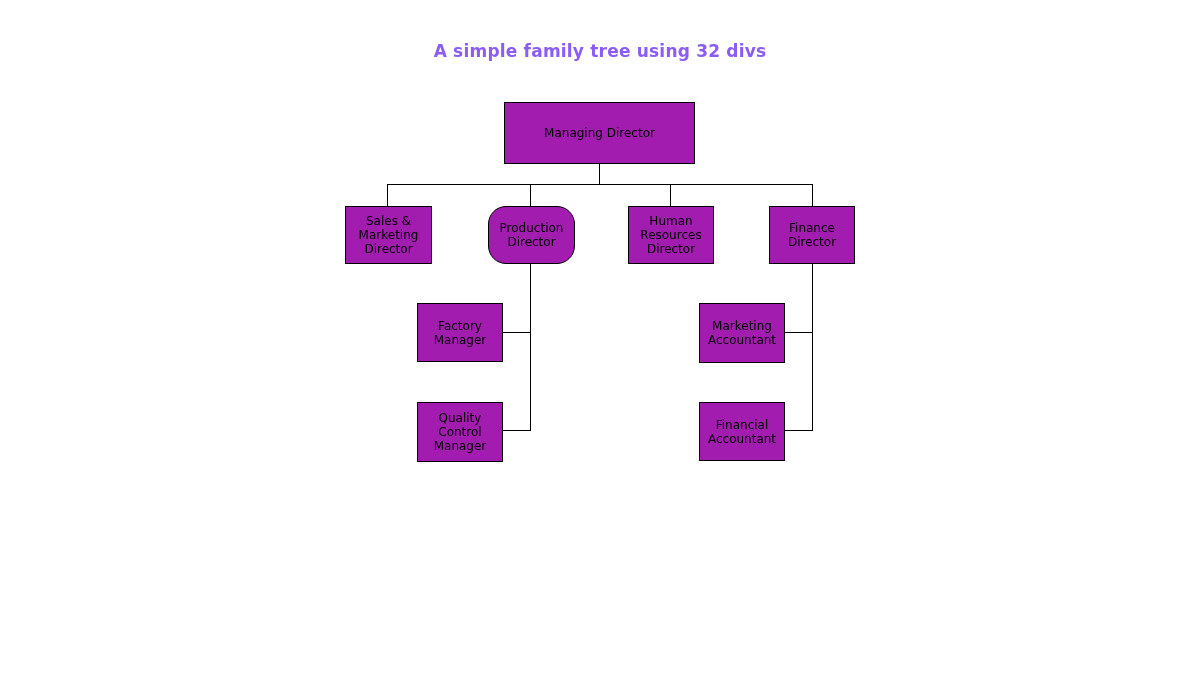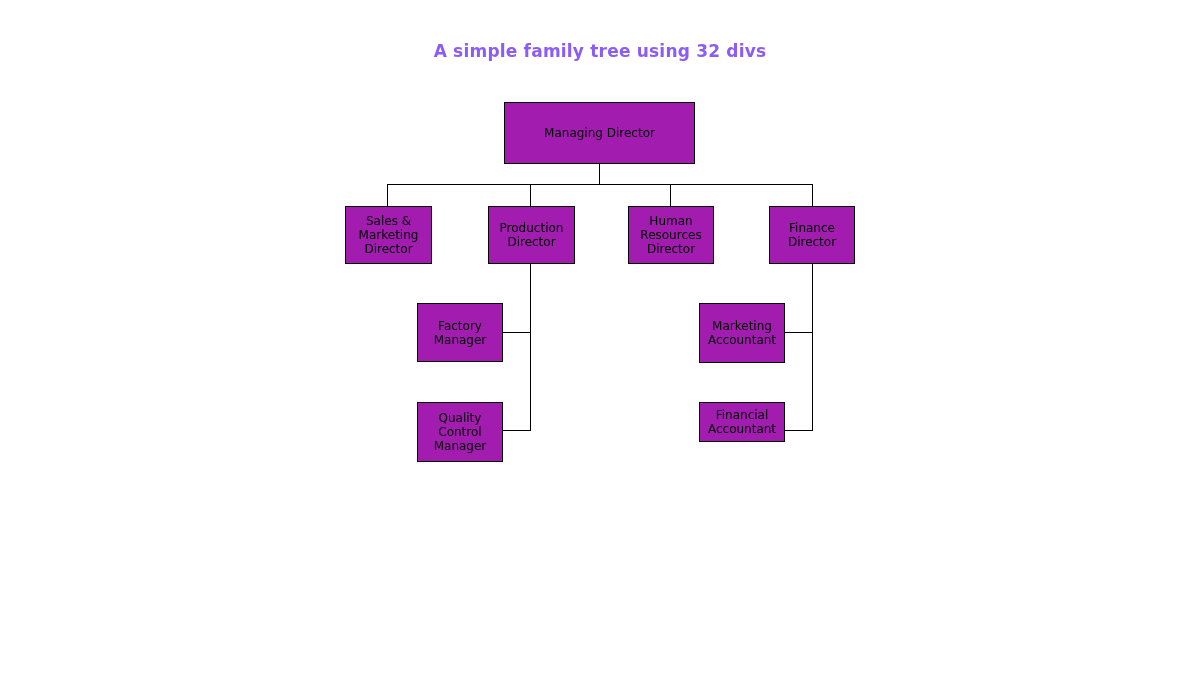--- a/index.html
+++ b/index.html
@@ -40,27 +40,27 @@
     justify-content: center;
     padding: 2px 4px;
   }
   .line {
     position: absolute;
     background: #000000;
   }
   
   #n-managing   { left: 504px; top: 102px; width: 191px; height: 62px; }
   #n-sales      { left: 345px; top: 206px; width: 87px;  height: 58px; }
-  #n-production { left: 488px; top: 206px; width: 87px;  height: 58px; }
+  #n-production { left: 488px; top: 206px; width: 87px;  height: 58px; border-radius: 18px; }
   #n-hr         { left: 628px; top: 206px; width: 86px;  height: 58px; }
   #n-finance    { left: 769px; top: 206px; width: 86px;  height: 58px; }
   #n-factory    { left: 417px; top: 303px; width: 86px;  height: 59px; }
   #n-qc         { left: 417px; top: 402px; width: 86px;  height: 60px; }
   #n-mgmtacct   { left: 699px; top: 303px; width: 86px;  height: 60px; }
-  #n-finacct    { left: 699px; top: 402px; width: 86px;  height: 40px; }
+  #n-finacct    { left: 699px; top: 402px; width: 86px;  height: 59px; }
   
   #l-root-v     { left: 599px; top: 164px; width: 1px;   height: 20px; }
   #l-main-h     { left: 387px; top: 184px; width: 426px; height: 1px;  }
   #l-drop-sales { left: 387px; top: 184px; width: 1px;   height: 22px; }
   #l-drop-prod  { left: 530px; top: 184px; width: 1px;   height: 22px; }
   #l-drop-hr    { left: 670px; top: 184px; width: 1px;   height: 22px; }
   #l-drop-fin   { left: 812px; top: 184px; width: 1px;   height: 22px; }
   #l-prod-v     { left: 530px; top: 264px; width: 1px;   height: 167px; }
   #l-stub-factory { left: 503px; top: 332px; width: 27px; height: 1px; }
   #l-stub-qc      { left: 503px; top: 430px; width: 27px; height: 1px; }

